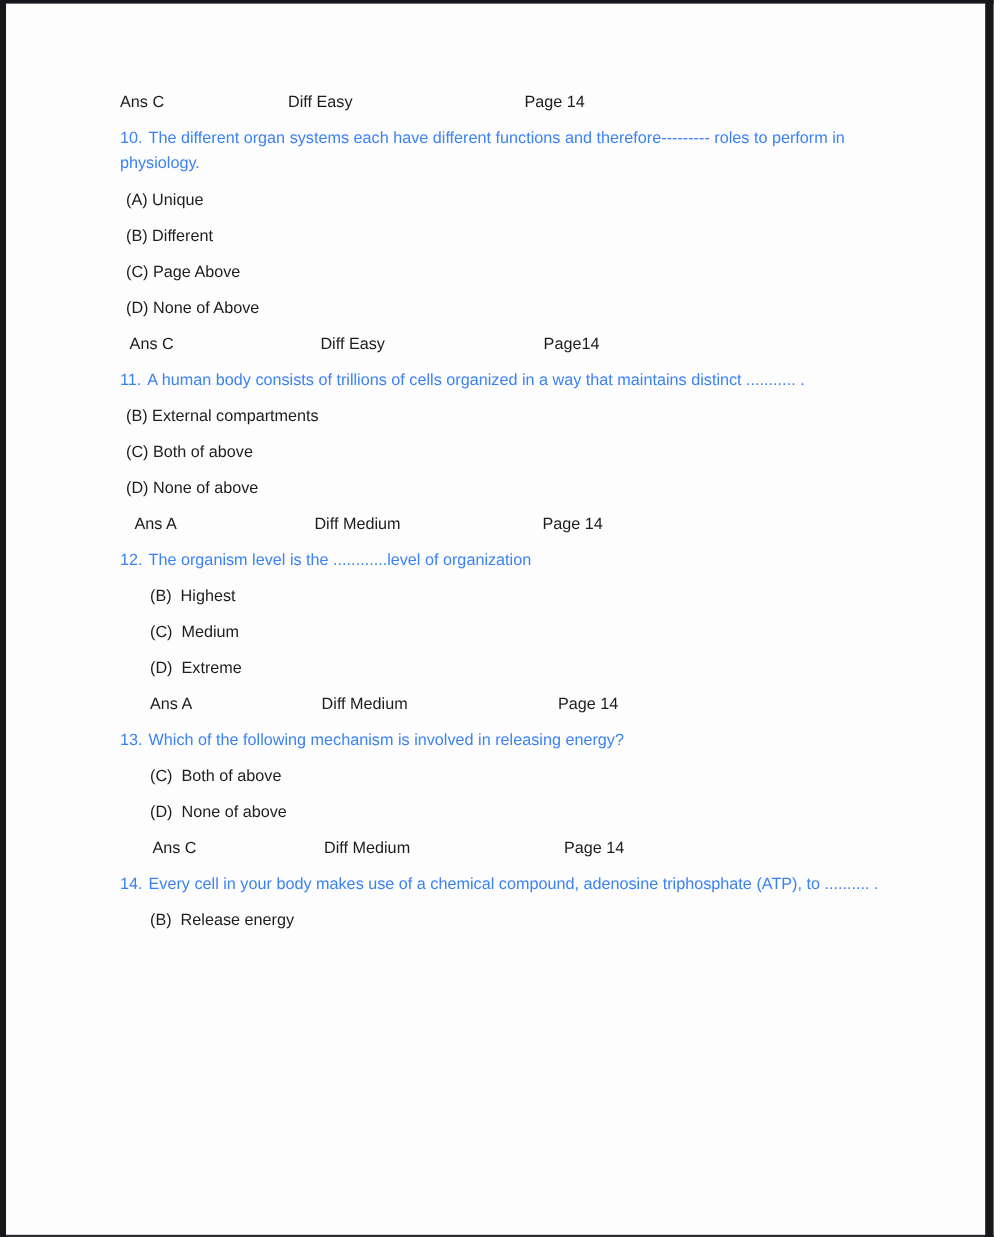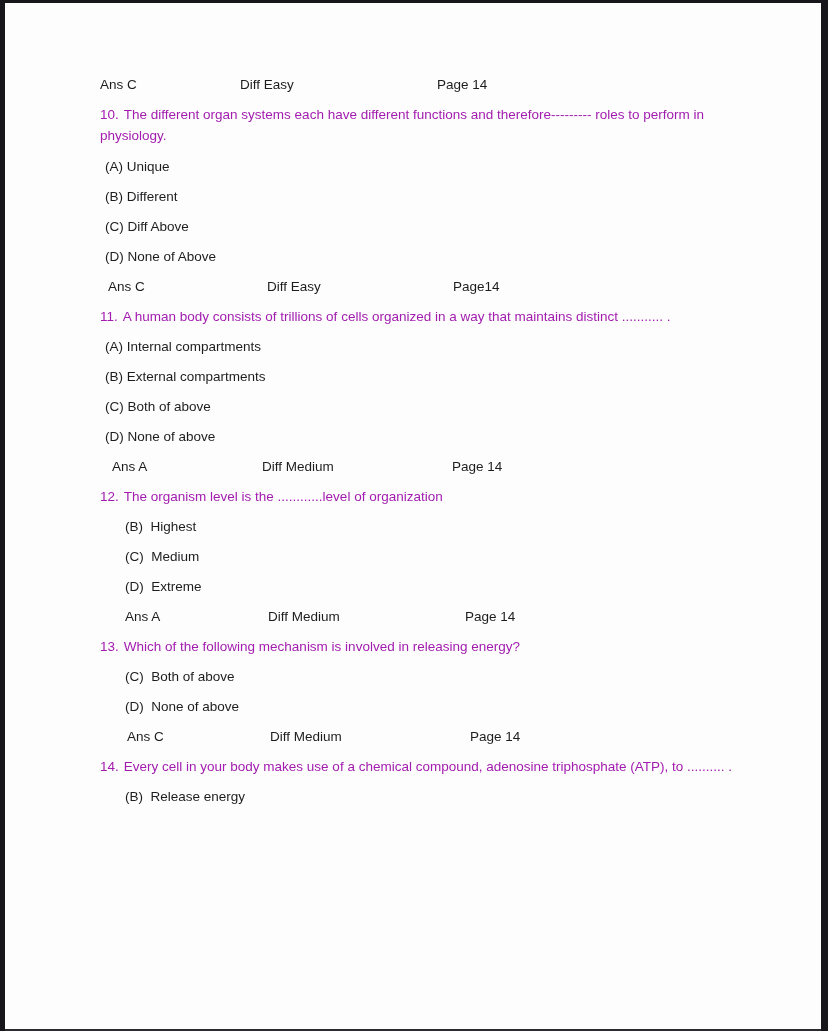--- a/index.html
+++ b/index.html
@@ -13,21 +13,21 @@
   .edge-top    { top:0; left:0; right:0; height:3px; }
   .edge-bottom { bottom:0; left:0; right:0; height:2px; background:#2b2b2f; }
   .edge-left   { top:0; bottom:0; left:0; width:5px; }
   .edge-right  { top:0; bottom:0; right:0; width:7px; }
 
   .content { position:absolute; left:100px; top:70px; width:640px;
              font-size:13.5px; color:#1d1d1f; }
 
   .row { height:30px; line-height:30px; white-space:nowrap; }
 
-  .question { font-size:13.5px; color:#a21caf; }
+  .question { font-size:13.5px; color:#3b82f6; }
   .question.wrap { width:618px; line-height:21px; margin-top:4px; margin-bottom:6px;
                    white-space:normal; height:auto; }
   .qnum { margin-right:5px; }
 
   .option { white-space:pre; }
   .opt-sm { padding-left:5px; }
   .opt-lg { padding-left:25px; }
 
   .meta { position:relative; }
   .meta span { position:absolute; white-space:nowrap; top:0;text-align:center; }
@@ -50,30 +50,29 @@
 
     <div class="row meta meta-0">
       <span class="m-ans">Ans C</span>
       <span class="m-diff">Diff Easy</span>
       <span class="m-page">Page 14</span>
     </div>
 
     <p class="question wrap"><span class="qnum">10.</span><span class="qtext">The different organ systems each have different functions and therefore--------- roles to perform in physiology.</span></p>
     <div class="row option opt-sm"><span>(A) Unique</span></div>
     <div class="row option opt-sm"><span>(B) Different</span></div>
-    <div class="row option opt-sm"><span>(C) Diff Above</span></div>
+    <div class="row option opt-sm"><span>(C) Page Above</span></div>
     <div class="row option opt-sm"><span>(D) None of Above</span></div>
     <div class="row meta meta-1">
       <span class="m-ans">Ans C</span>
       <span class="m-diff">Diff Easy</span>
       <span class="m-page">Page14</span>
     </div>
 
     <div class="row question"><span class="qnum">11.</span><span class="qtext">A human body consists of trillions of cells organized in a way that maintains distinct ........... .</span></div>
-    <div class="row option opt-sm"><span>(A) Internal compartments</span></div>
     <div class="row option opt-sm"><span>(B) External compartments</span></div>
     <div class="row option opt-sm"><span>(C) Both of above</span></div>
     <div class="row option opt-sm"><span>(D) None of above</span></div>
     <div class="row meta meta-2">
       <span class="m-ans">Ans A</span>
       <span class="m-diff">Diff Medium</span>
       <span class="m-page">Page 14</span>
     </div>
 
     <div class="row question"><span class="qnum">12.</span><span class="qtext">The organism level is the ............level of organization</span></div>

